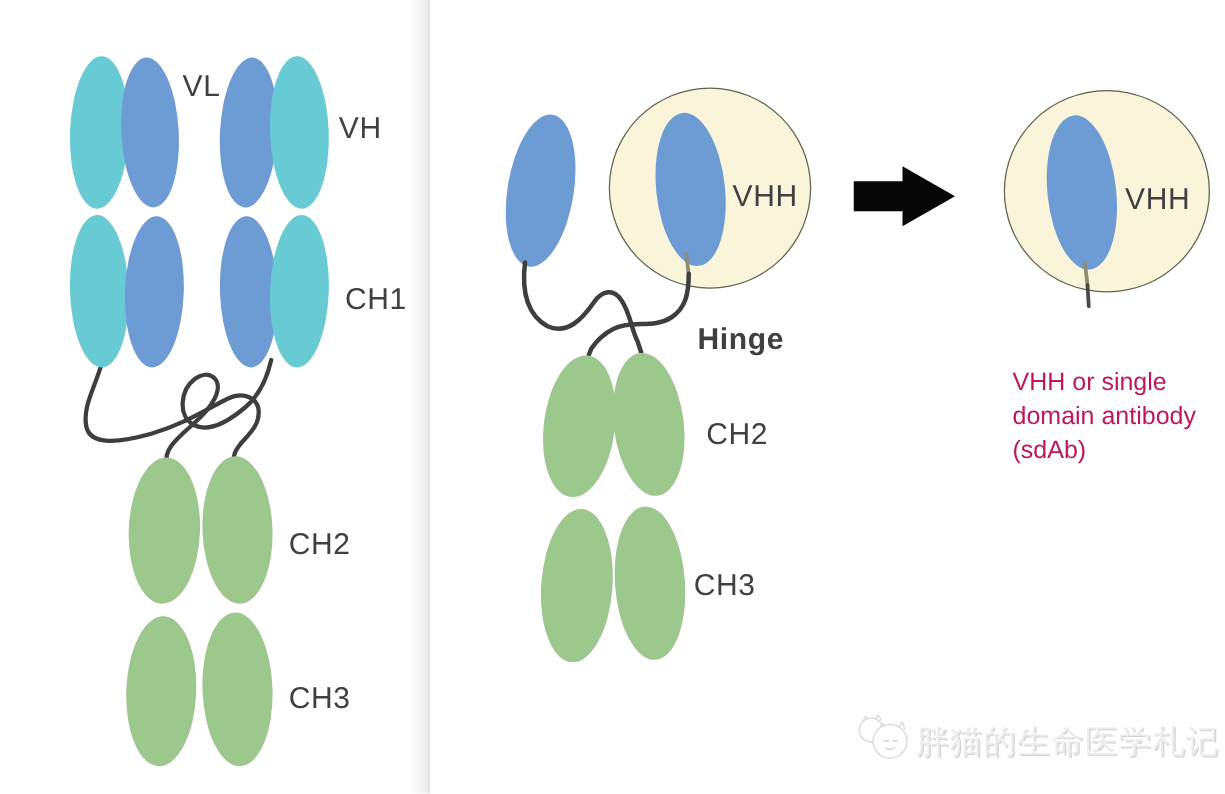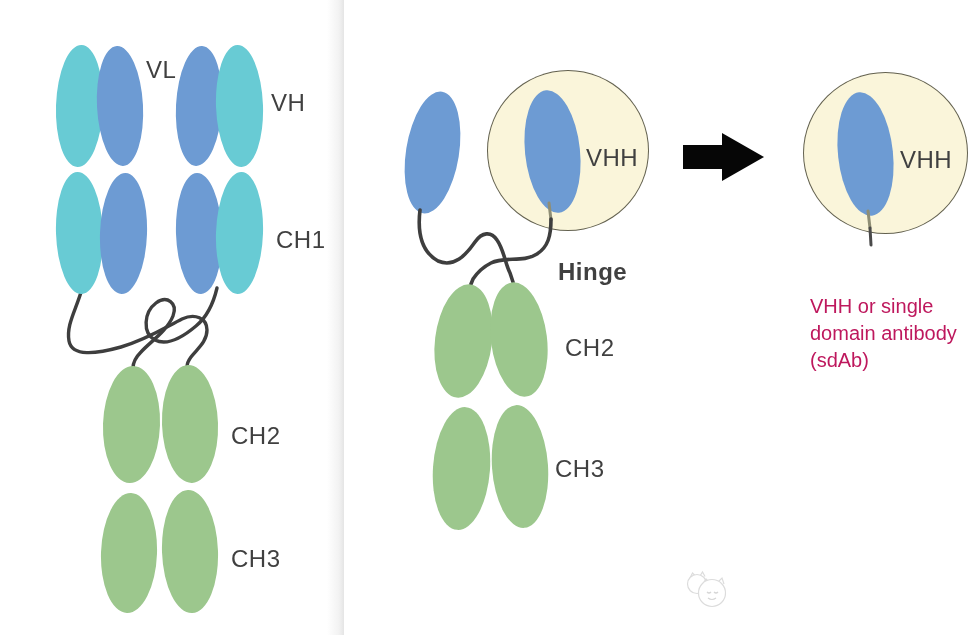--- a/index.html
+++ b/index.html
@@ -112,14 +112,15 @@
       <path d="M10 9 l2.5 -5 l3.5 3.5" fill="none"></path>
       <path d="M20 7 l2.5 -4 l2.5 4.5" fill="none"></path>
       <circle cx="17" cy="15" r="9.5"></circle>
       <path d="M22 16 l4 -6 l4.5 4.5" fill="none"></path>
       <path d="M38 13 l4 -4 l2 6" fill="none"></path>
       <circle cx="32" cy="24" r="13.5"></circle>
       <path d="M27 23 q2 2 4 0 M34 23 q2 2 4 0" fill="none" stroke="#d6d6d6"></path>
       <path d="M28 29 q4 3 8 0" fill="none" stroke="#d6d6d6"></path>
     </g>
   </svg>
+  <div class="watermark">胖猫的生命医学札记</div>
 
 </div>
 
 </body></html>

